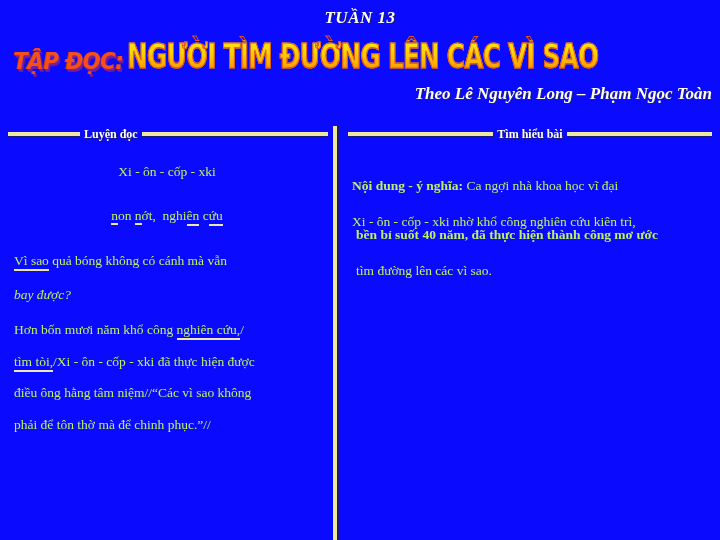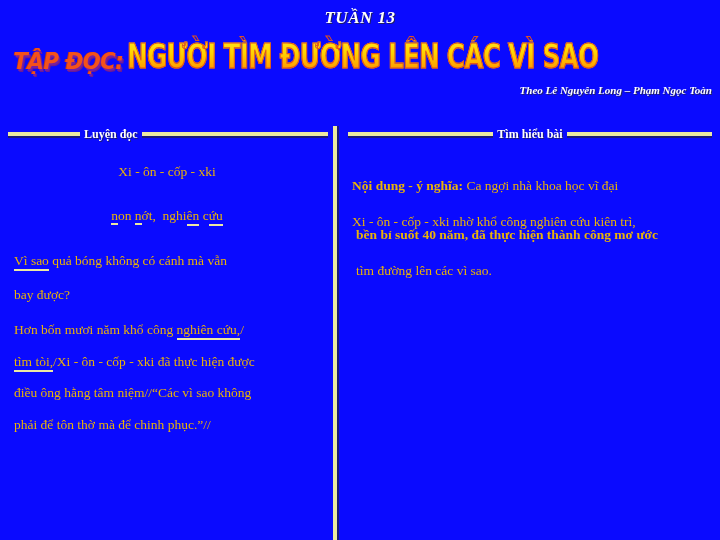--- a/index.html
+++ b/index.html
@@ -77,21 +77,21 @@
 
   
   .credit {
     position: absolute;
     top: 84px;
     right: 8px;
     color: #ffffff;
     font-family: "Liberation Serif", serif;
     font-weight: bold;
     font-style: italic;
-    font-size: 11px;
+    font-size: 17px;
     text-shadow: 1px 1px 0 #23236a;
     white-space: nowrap;
   }
 
   
   .hdr-row {
     position: absolute;
     top: 121px;
     left: 0;
     width: 720px;
@@ -133,21 +133,21 @@
     top: 126px;
     width: 4px;
     height: 414px;
     background: #ece8a2;
     box-shadow: 2px 0 0 #1a1a7a;
   }
 
   
   .col {
     position: absolute;
-    color: #eab308;
+    color: #bef264;
     font-family: "Liberation Serif", serif;
     font-size: 13.5px;
   }
   .col-left  { left: 6px;  top: 155px; width: 322px; }
   .col-right { left: 352px; top: 169px; width: 362px; }
 
   .line {
     white-space: nowrap;
     line-height: 1.0;
   }
@@ -199,21 +199,21 @@
     <div class="line ln-center" style="margin-top:10px;">Xi - ôn - cốp - xki</div>
 
     <div class="line ln-center" style="margin-top:30px;">
       <span class="u-sm">n</span><span>on </span><span class="u-sm">n</span><span>ớt,</span>&nbsp;&nbsp;<span>nghi</span><span class="u">ên</span>&nbsp;<span>c</span><span class="u">ứu</span>
     </div>
 
     <div class="line" style="margin-top:32px; margin-left:8px;">
       <span class="u">Vì sao</span><span> quả bóng không có cánh mà vẫn</span>
     </div>
 
-    <div class="line" style="margin-top:20px; margin-left:8px;">bay được?</div>
+    <div class="line" style="margin-top:20px; margin-left:8px;font-style:italic;">bay được?</div>
 
     <div class="line" style="margin-top:22px; margin-left:8px;">
       <span>Hơn bốn mươi năm khổ công </span><span class="u">nghiên cứu,</span><span class="slash">/</span>
     </div>
 
     <div class="line" style="margin-top:18px; margin-left:8px;">
       <span class="u">tìm  tòi,</span><span class="slash">/</span><span>Xi - ôn - cốp - xki đã thực hiện được</span>
     </div>
 
     <div class="line" style="margin-top:18px; margin-left:8px;">

